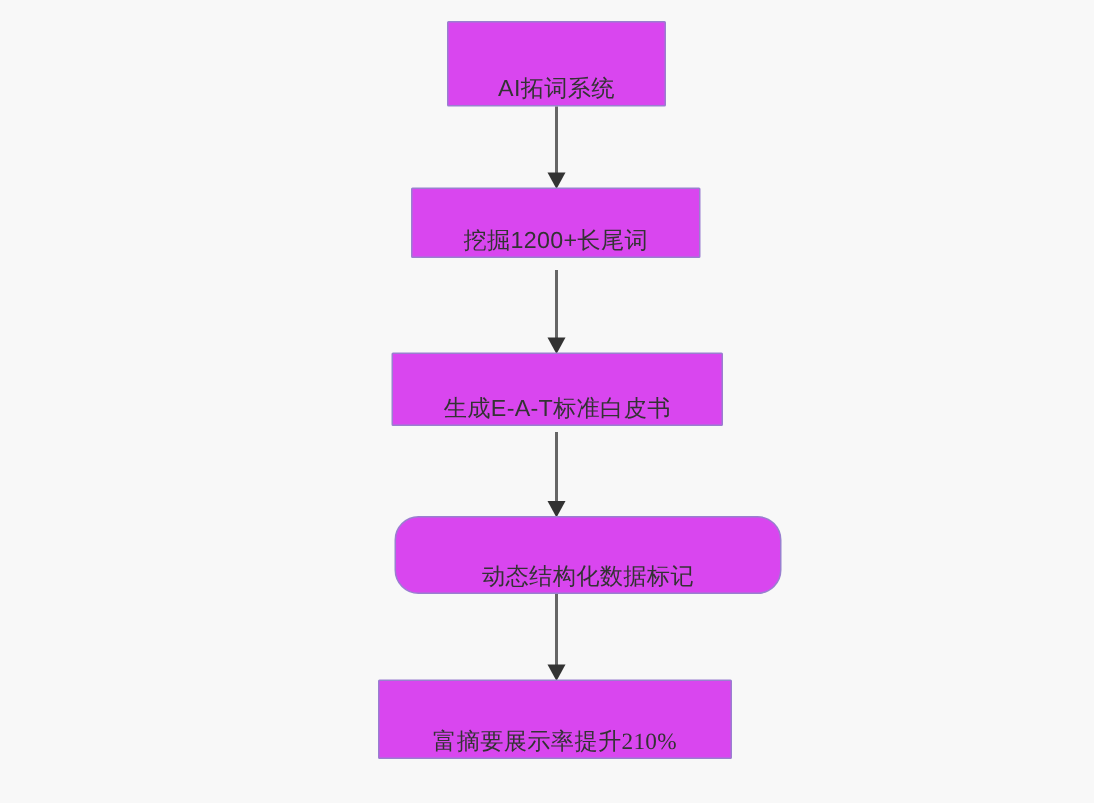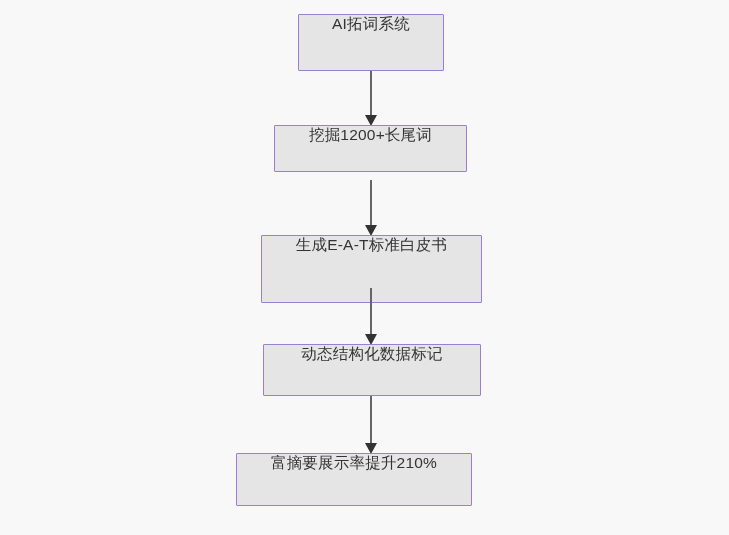--- a/index.html
+++ b/index.html
@@ -16,25 +16,25 @@
   }
   #flowchart-canvas {
     position: relative;
     width: 729px;
     height: 535px;
     background: #f8f8f8;
   }
   .node {
     position: absolute;
     box-sizing: border-box;
-    background: #e5e5e5;
+    background: #d946ef;
     border: 1.4px solid #9a7fd0;
     border-radius: 1px;
     display: flex;
-    align-items: flex-start;
+    align-items: flex-end;
     justify-content: center;
     text-align: center;
   }
   .node-label {
     font-size: 15.5px;
     line-height: 1.2;
     color: #333333;
     letter-spacing: 0.2px;
     white-space: nowrap;
   }
@@ -47,23 +47,23 @@
     stroke-width: 2;
     fill: none;
   }
   .edge-arrowhead {
     fill: #333333;
   }
 
   
   #node-0 { left: 298px; top: 14px;  width: 146px; height: 57px; }
   #node-1 { left: 274px; top: 125px; width: 193px; height: 47px; }
-  #node-2 { left: 261px; top: 235px; width: 221px; height: 68px; }
-  #node-3 { left: 263px; top: 344px; width: 218px; height: 52px; }
-  #node-4 { left: 236px; top: 453px; width: 236px; height: 53px; }
+  #node-2 { left: 261px; top: 235px; width: 221px; height: 49px; }
+  #node-3 { left: 263px; top: 344px; width: 258px; height: 52px; border-radius: 16px; }
+  #node-4 { left: 252px; top: 453px; width: 236px; height: 53px; font-family: Liberation Serif, serif; }
 
   
   #edge-0 { left: 361px; top: 71px;  width: 20px; height: 55px; }
   #edge-1 { left: 361px; top: 180px; width: 20px; height: 56px; }
   #edge-2 { left: 361px; top: 288px; width: 20px; height: 57px; }
   #edge-3 { left: 361px; top: 396px; width: 20px; height: 58px; }
 </style>
 </head>
 <body>
 

